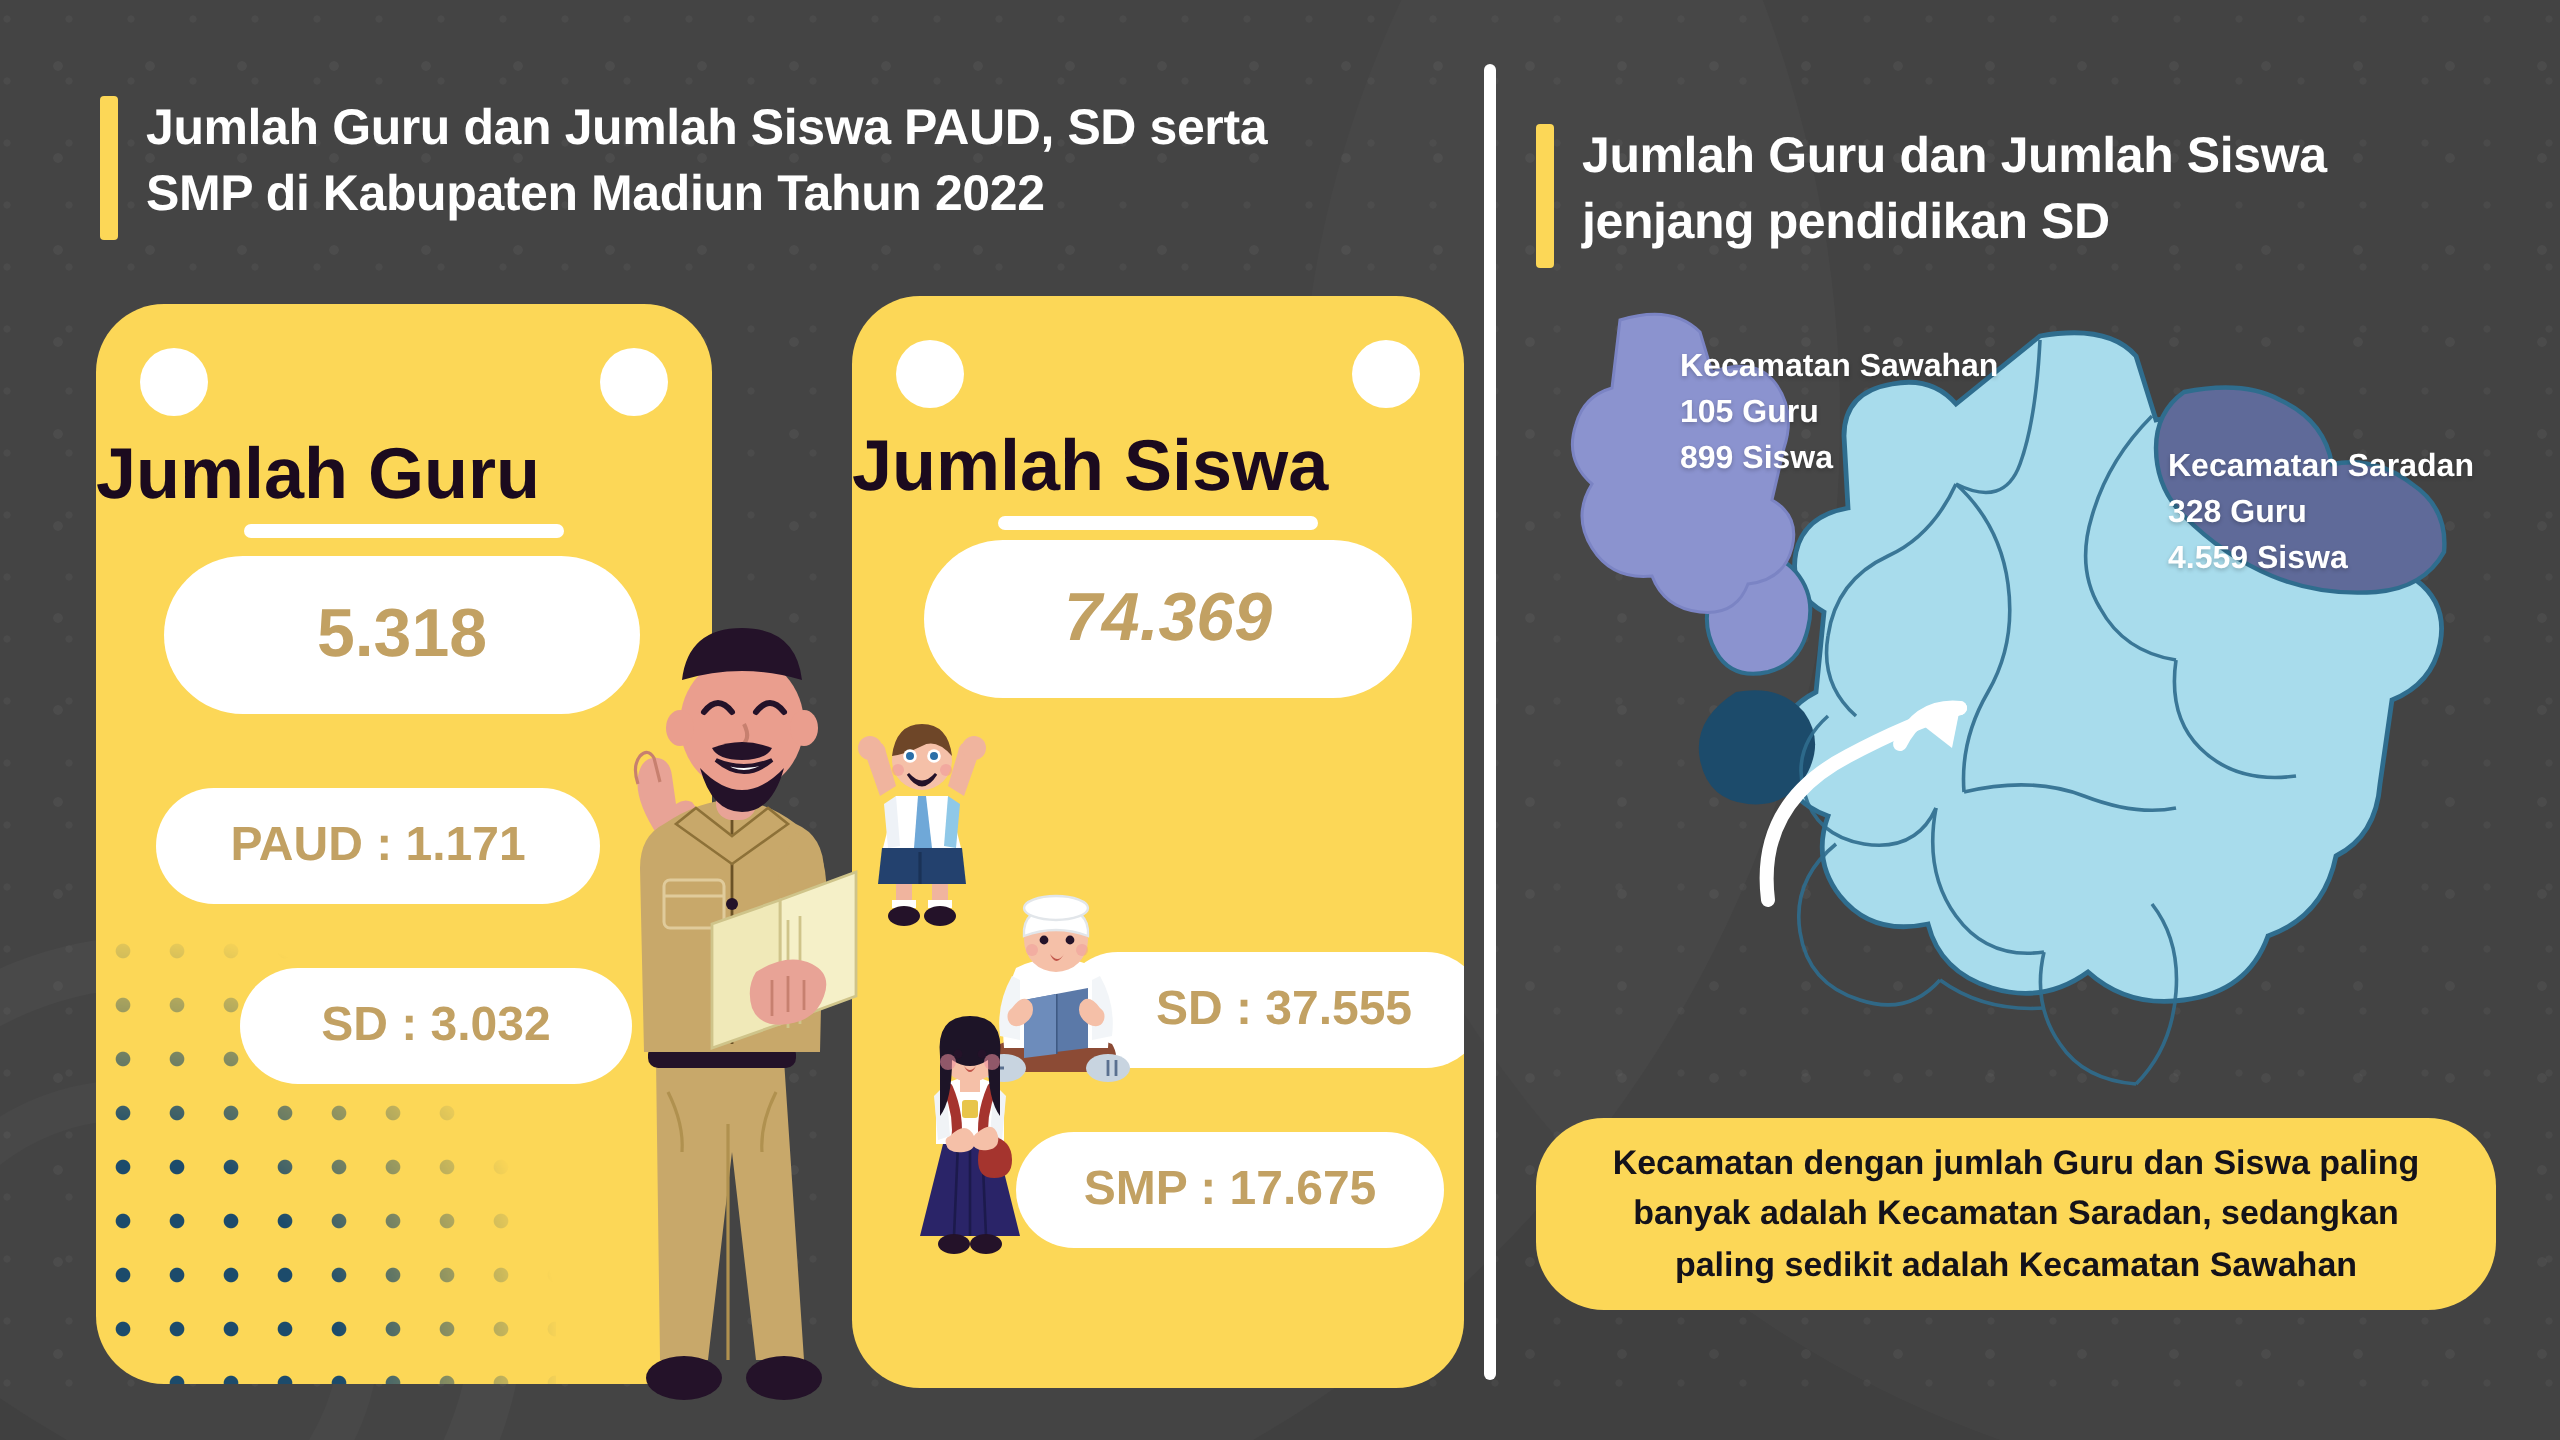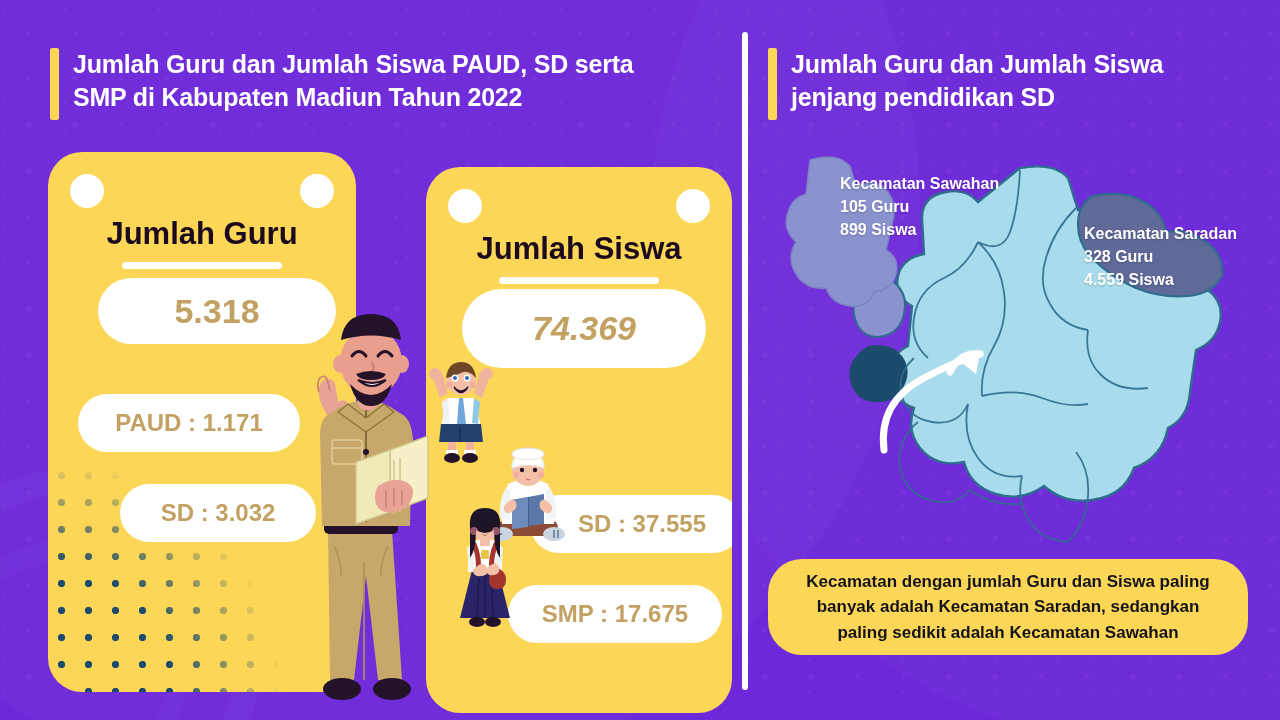--- a/index.html
+++ b/index.html
@@ -1,21 +1,21 @@
 <!DOCTYPE html>
 <html><head>
 <meta charset="utf-8">
 <style>
   html,body{margin:0;padding:0;}
   body{
     width:1280px;height:720px;overflow:hidden;
     font-family:"Liberation Sans", sans-serif;
     background:#1c4b6b;
   }
-  .stage{position:relative;width:1280px;height:720px;overflow:hidden;background:#6d28d9;}
+  .stage{position:relative;width:1280px;height:720px;overflow:hidden;background:#404040;}
 
   
   .bg-dots{
     position:absolute;inset:0;
     background-image:radial-gradient(circle, rgba(255,255,255,.045) 2.2px, transparent 2.6px);
     background-size:46px 46px;
     background-position:6px 10px;
   }
   .bg-dots2{
     position:absolute;inset:0;
@@ -44,64 +44,64 @@
 
   
   .title-block{position:absolute;display:flex;gap:14px;align-items:flex-start;}
   .title-bar{width:9px;border-radius:2px;background:#fcd757;flex:none;}
   .title-txt{
     color:#ffffff;font-weight:bold;font-size:25px;line-height:1.33;
     letter-spacing:-.2px;white-space:pre-line;
   }
   #title-left{left:50px;top:48px;}
   #title-left .title-bar{height:72px;}
-  #title-right{left:768px;top:48px;}
+  #title-right{left:768px;top:62px;}
   #title-right .title-bar{height:72px;}
 
   
   .divider{
     position:absolute;left:742px;top:32px;width:6px;height:658px;
     background:#ffffff;border-radius:3px;
   }
 
   
   .card{
     position:absolute;background:#fcd757;border-radius:34px;overflow:hidden;
   }
   #card-guru{left:48px;top:152px;width:308px;height:540px;}
-  #card-siswa{left:426px;top:148px;width:306px;height:546px;margin-top:19px;}
+  #card-siswa{left:426px;top:148px;width:306px;height:546px;}
   .card-dots{
     position:absolute;left:0;bottom:0;width:230px;height:230px;
     background-image:radial-gradient(circle, #1c4b6b 3.4px, transparent 3.9px);
     background-size:27px 27px;
     -webkit-mask-image:radial-gradient(circle at 0% 100%, #000 0%, #000 38%, transparent 72%);
     mask-image:radial-gradient(circle at 0% 100%, #000 0%, #000 38%, transparent 72%);
   }
   .punch{
     position:absolute;width:34px;height:34px;border-radius:50%;background:#ffffff;top:22px;
   }
   .punch.l{left:22px;} .punch.r{right:22px;}
   .card-head{
-    position:absolute;top:64px;left:0;right:0;text-align:center;
-    font-size:31px;font-weight:bold;color:#1b0a1e;
+    position:absolute;top:64px;left:0;right:0;text-align:left;
+    font-size:36px;font-weight:bold;color:#1b0a1e;
   }
   .card-rule{
     position:absolute;top:110px;left:50%;transform:translateX(-50%);
     width:160px;height:7px;border-radius:4px;background:#ffffff;
   }
   .pill{
     position:absolute;background:#ffffff;border-radius:40px;
     display:flex;align-items:center;justify-content:center;
     color:#c2a163;font-weight:bold;white-space:nowrap;
   }
   .pill.big{font-size:34px;}
   .pill.small{font-size:24px;}
 
   
-  #guru-total{left:50px;top:126px;width:238px;height:66px;}
+  #guru-total{left:34px;top:126px;width:238px;height:79px;}
   #guru-paud {left:30px;top:242px;width:222px;height:58px;}
   #guru-sd   {left:72px;top:332px;width:196px;height:58px;}
   #guru-smp  {left:28px;top:424px;width:202px;height:58px;}
   
   #siswa-total{left:36px;top:122px;width:244px;height:79px;font-style:italic;}
   #siswa-paud {left:78px;top:238px;width:224px;height:58px;}
   #siswa-sd   {left:104px;top:328px;width:200px;height:58px;padding-left:12px;}
   #siswa-smp  {left:82px;top:418px;width:214px;height:58px;}
 
   

